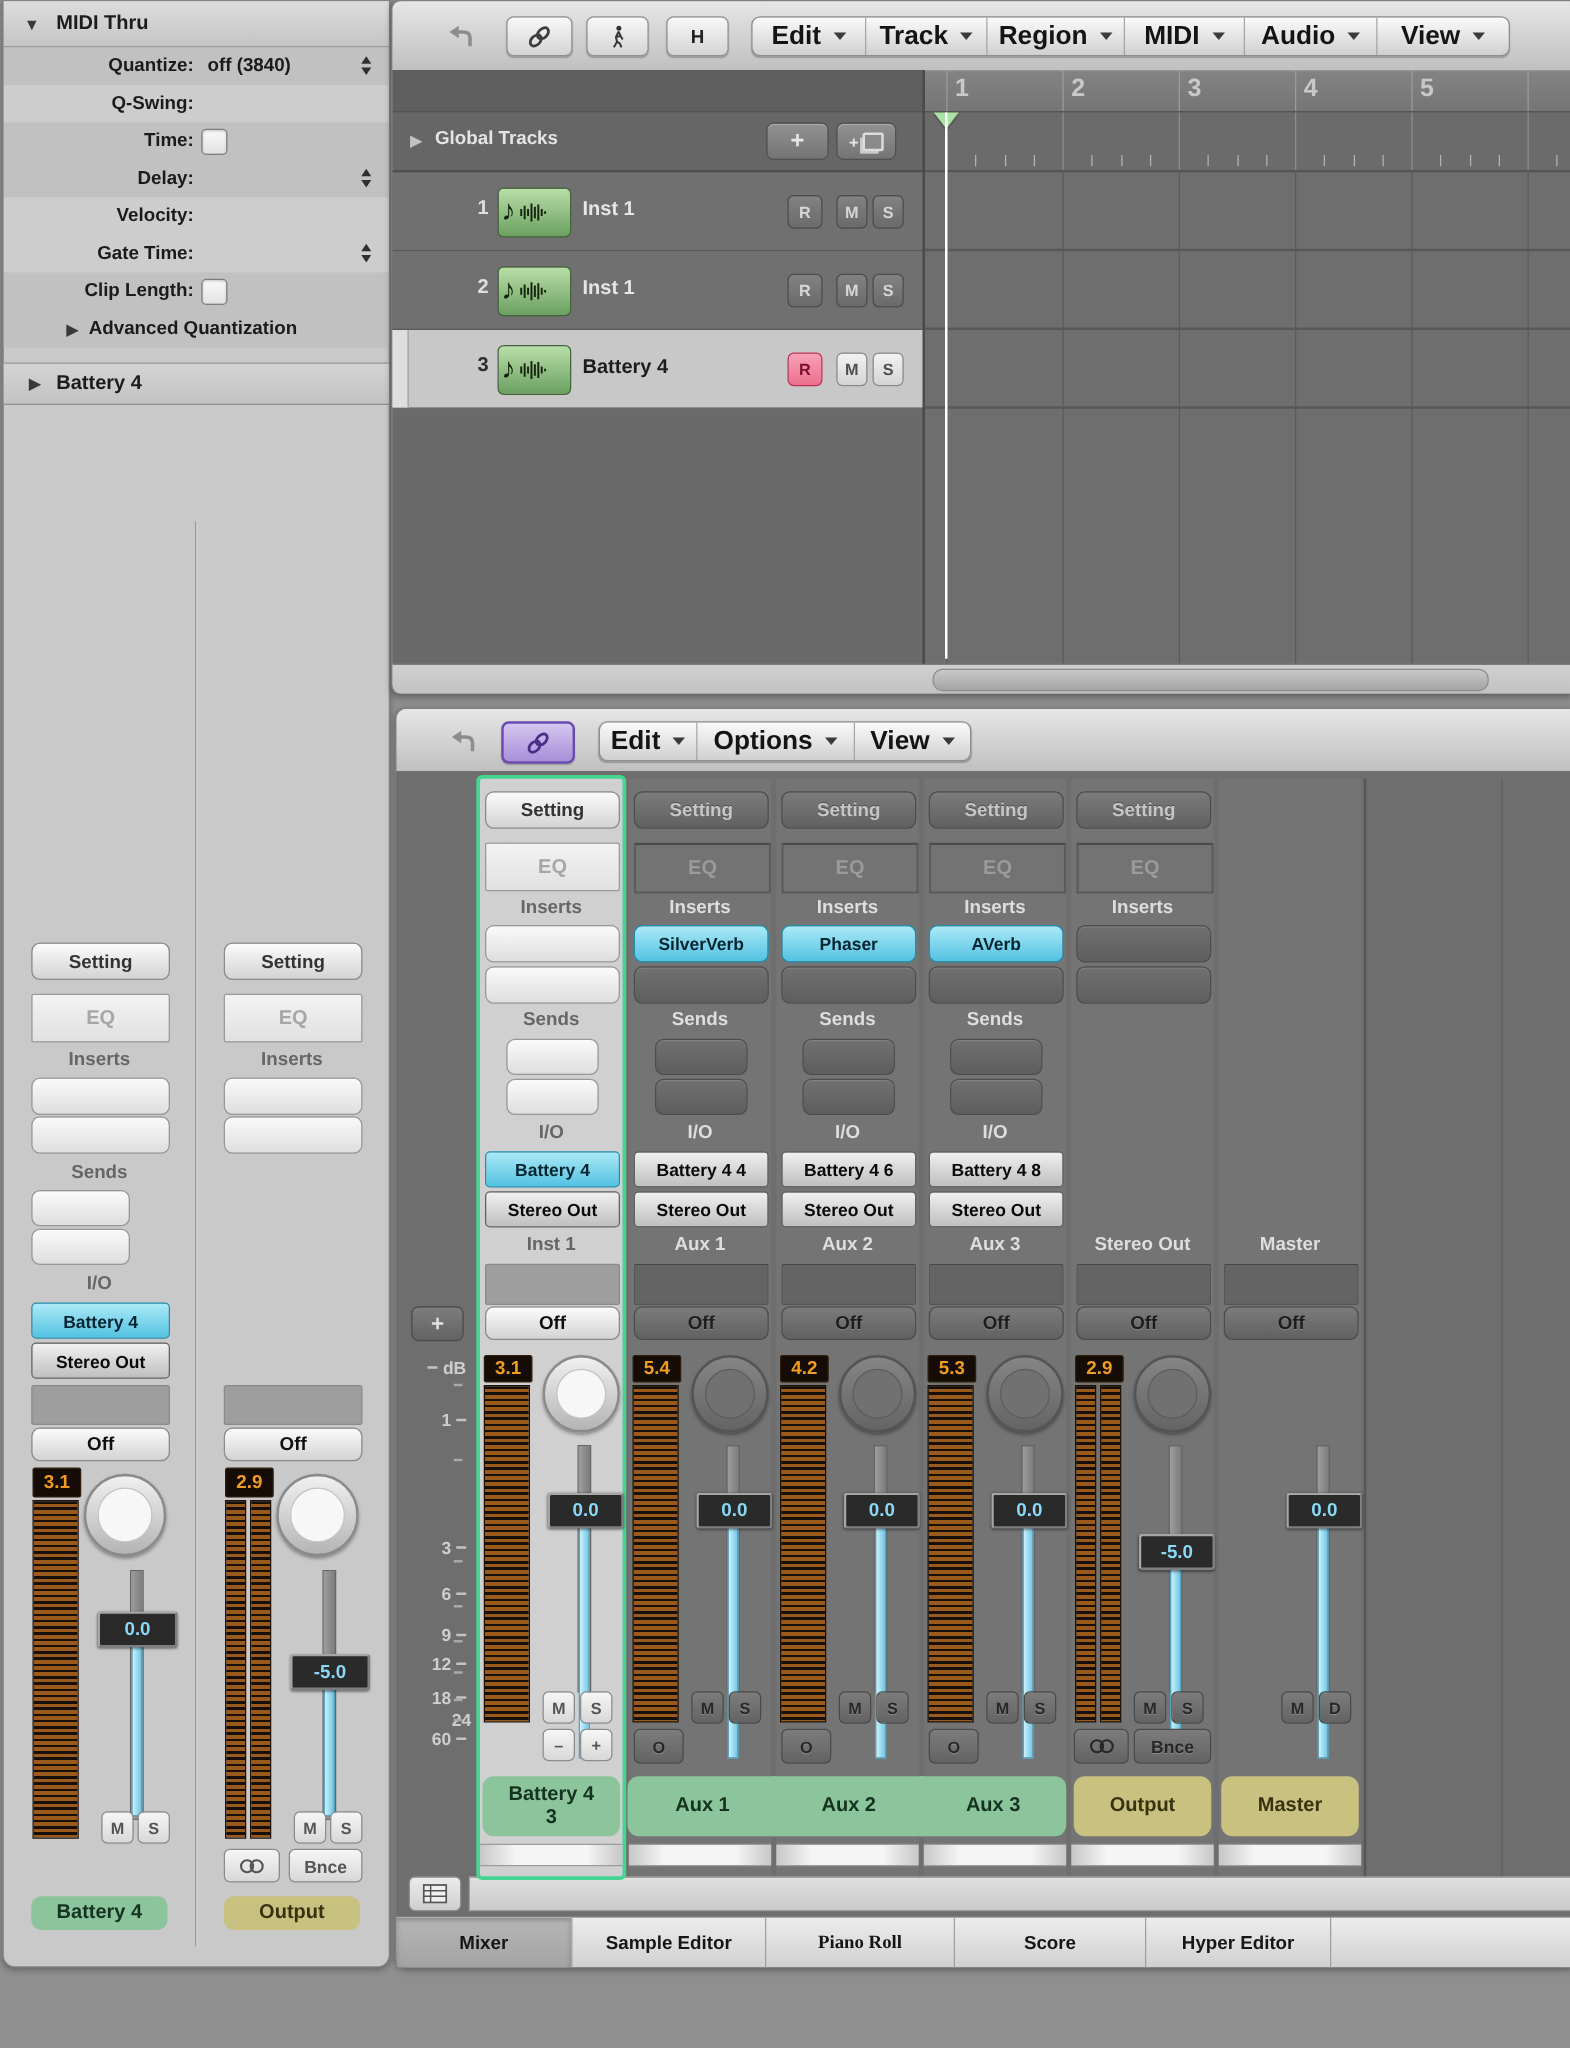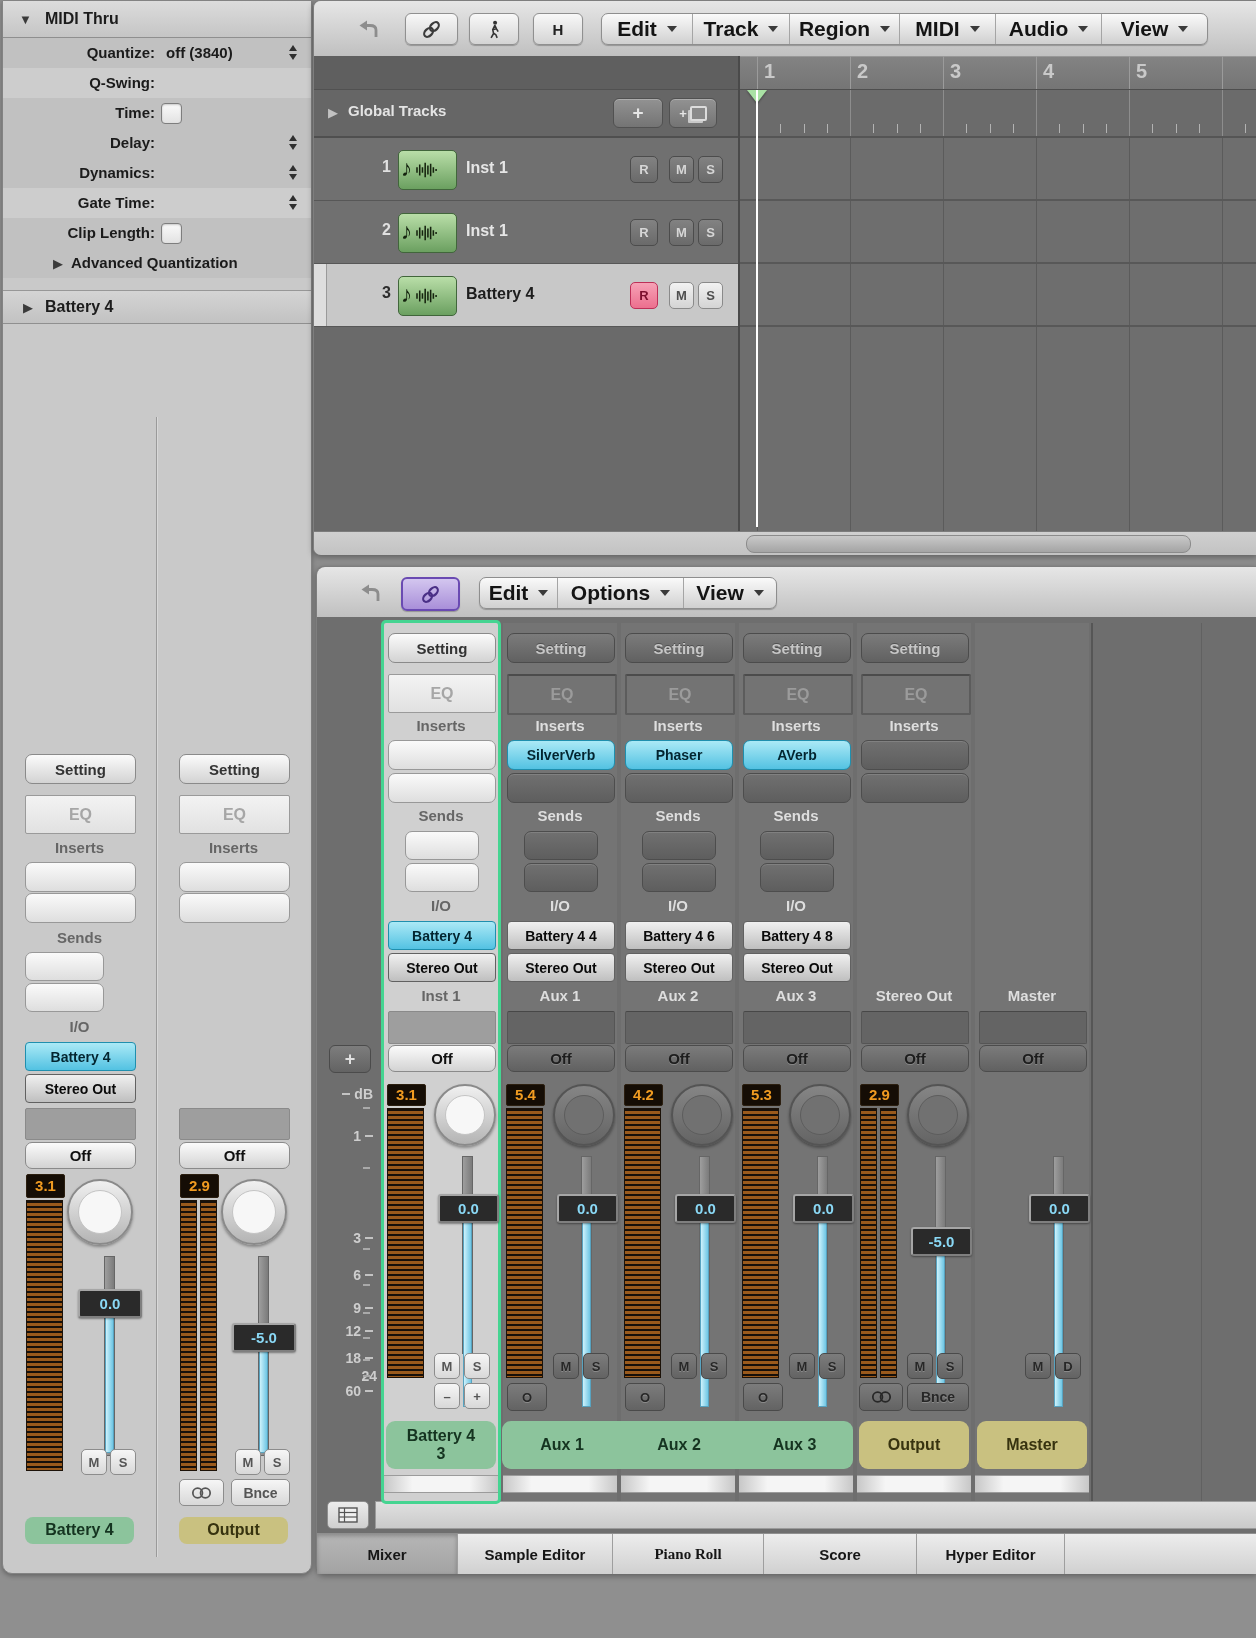--- a/index.html
+++ b/index.html
@@ -262,26 +262,22 @@
         <div class="insp-label">Time:</div>
         <div class="checkbox"></div>
       </div>
       <div class="insp-row dk">
         <div class="insp-label">Delay:</div>
         <div class="stepper">
           <div class="tri-up"></div>
           <div class="tri-dn"></div>
         </div>
       </div>
-      <div class="insp-row dk">
-        <div class="insp-label">Dynamics:</div>
-        <div class="stepper">
-          <div class="tri-up"></div>
-          <div class="tri-dn"></div>
-        </div>
+      <div class="insp-row lt">
+        <div class="insp-label">Velocity:</div>
       </div>
       <div class="insp-row lt">
         <div class="insp-label">Gate Time:</div>
         <div class="stepper">
           <div class="tri-up"></div>
           <div class="tri-dn"></div>
         </div>
       </div>
       <div class="insp-row dk">
         <div class="insp-label">Clip Length:</div>

